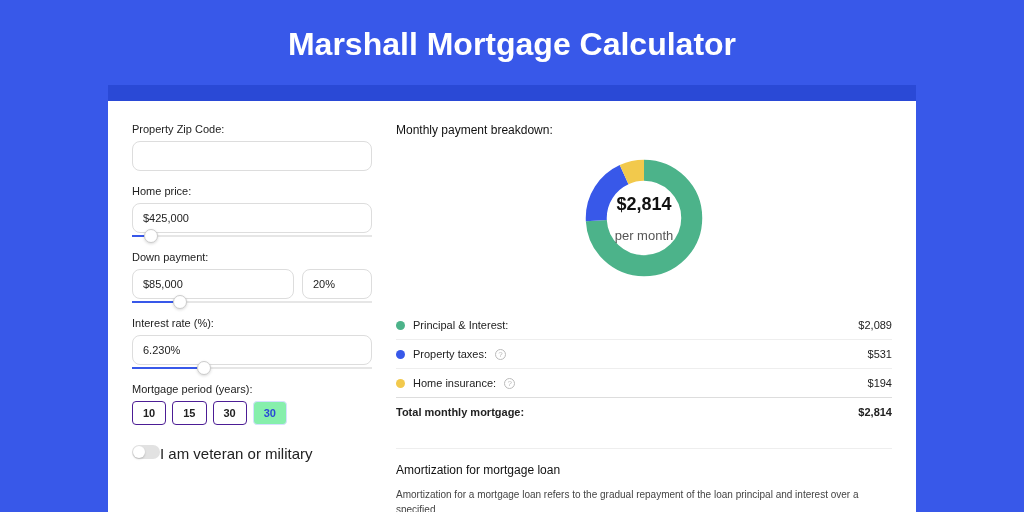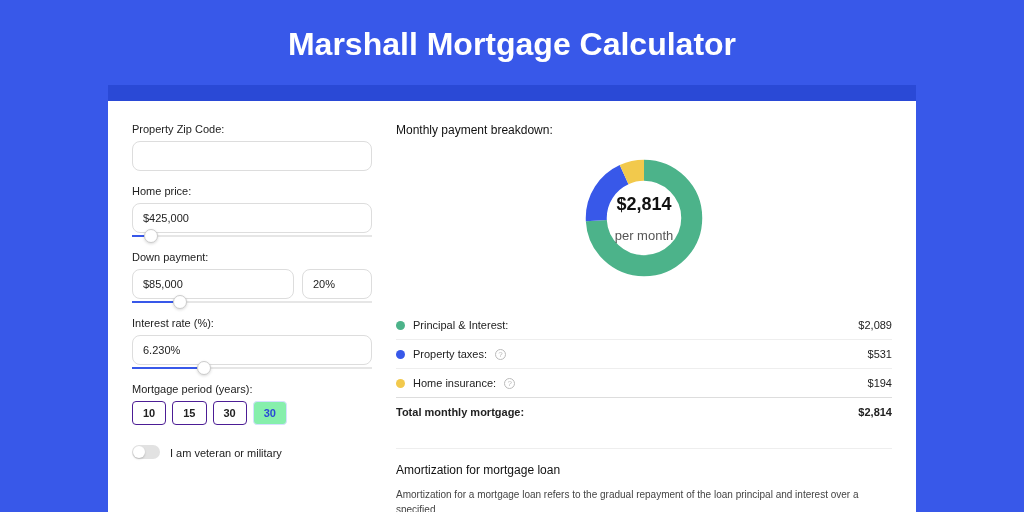--- a/index.html
+++ b/index.html
@@ -80,24 +80,23 @@
     padding: 5px 10px;
     cursor: pointer;
   }
   .period-btn.active {
     background: #86efac;
     border-color: #d5e0ff;
     color: #2a49d6;
   }
   .toggle-row {
     display: flex;
-    align-items: flex-end;
-    gap: 10px;
+    align-items: flex-start;
     margin-top: 20px;
-    font-size: 11px;
+    font-size: 15px;
     color: #222;
   }
   .toggle {
     width: 28px; height: 14px;
     background: #e2e2e2;
     border-radius: 10px;
     position: relative;
   }
   .toggle::after {
     content: "";

